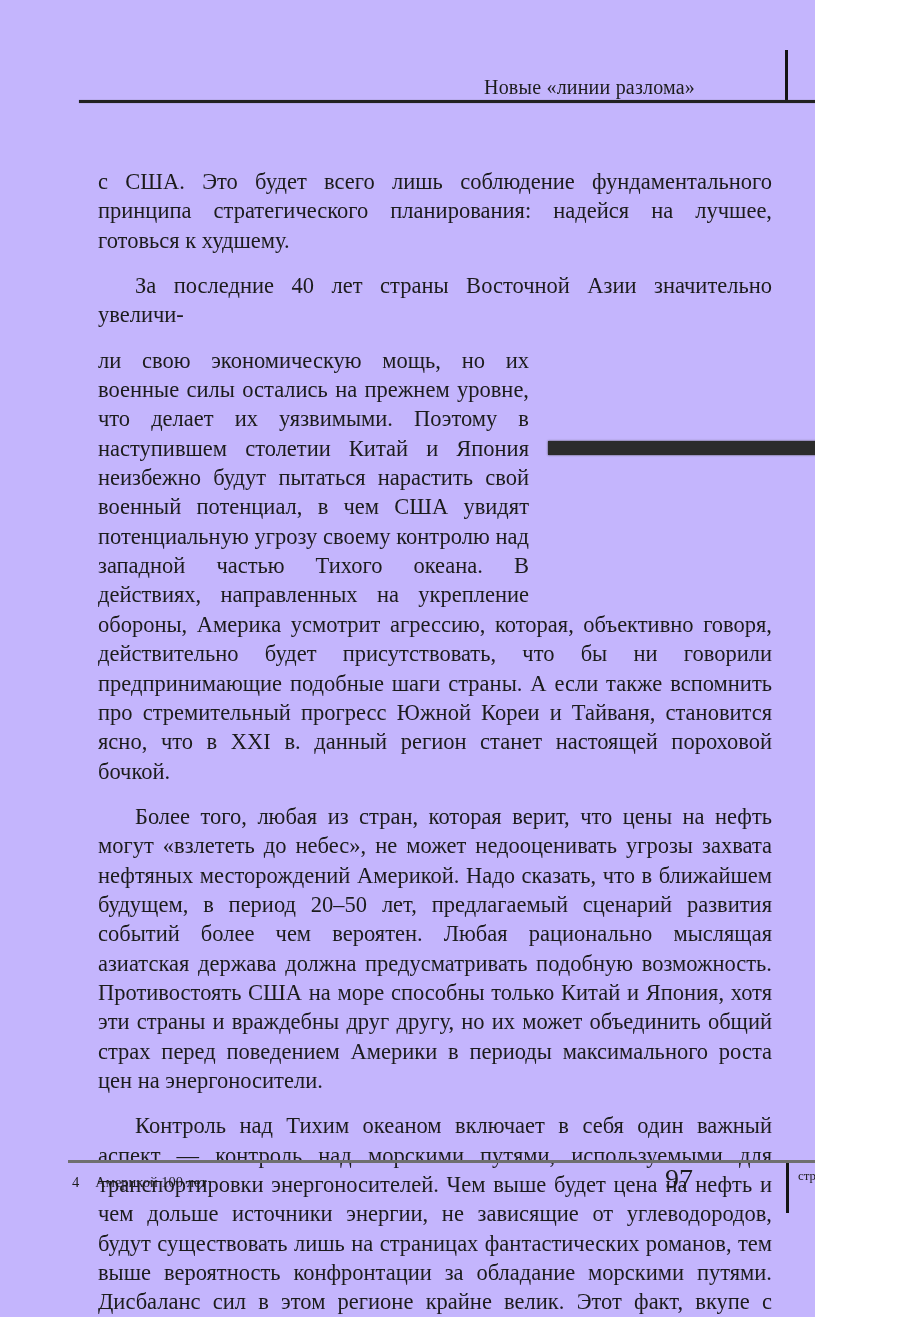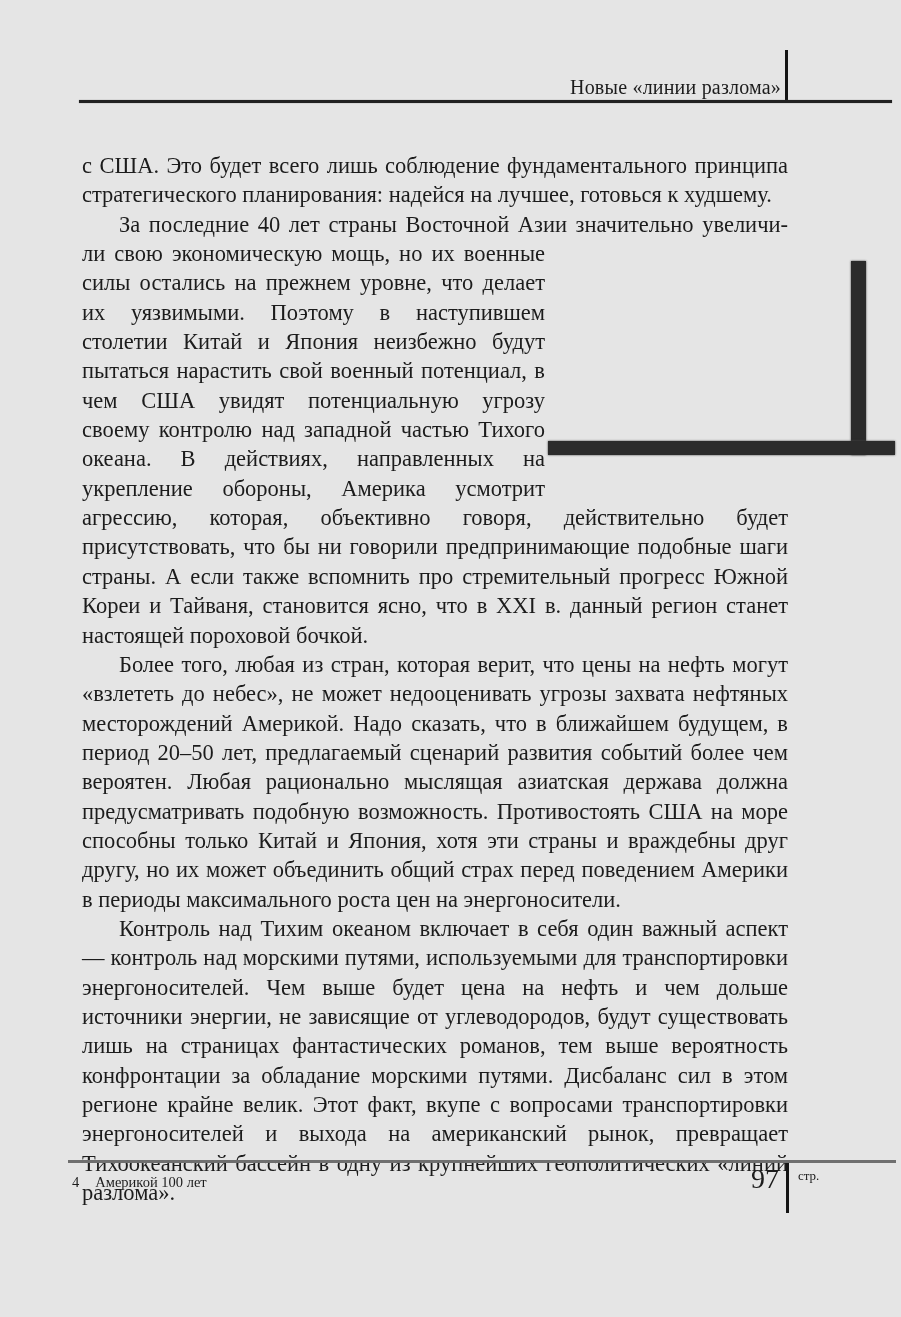--- a/index.html
+++ b/index.html
@@ -1,18 +1,18 @@
 <!DOCTYPE html>
 <html><head>
 <meta charset="utf-8">
 <style>
   html,body { margin:0; padding:0; background:#ffffff; }
   .page {
-    position:relative; width:901px; height:1317px;
-    background:#e5e5e5; overflow:hidden;
+    position:relative; width:815px; height:1317px;
+    background:#c4b5fd; overflow:hidden;
     font-family:"Liberation Serif", serif;
     color:#1c1c1c;
   }
   
   .running-title {
     position:absolute; top:76px; right:120px;
     font-size:20px; letter-spacing:0.2px; white-space:nowrap;
   }
   .header-divider-bar {
     position:absolute; left:785px; top:50px; width:3px; height:53px;
@@ -21,21 +21,21 @@
   .top-rule {
     position:absolute; left:79px; top:100px; width:813px; height:3px;
     background:#212121; box-shadow:0 0 1px #555;
   }
   
   .body-text {
     position:absolute; left:82px; top:151px; width:706px;
     font-size:22.5px; line-height:29.35px;
     text-align:justify; text-justify:inter-word;
   }
-  .body-text p { margin:0; padding:0; }
+  .body-text p { margin:16px; padding:0; }
   .p-first-line-justified { text-align:justify; text-align-last:justify; text-indent:37px; }
   .indent { text-indent:37px; }
   .wrap-spacer { float:right; width:243px; height:235px; }
   
   .pull-quote-text {
     position:absolute; left:567px; top:257px; width:288px;
     font-family:"Liberation Sans", sans-serif; font-style:italic;
     font-size:19.5px; line-height:25.4px; color:#151515;
     text-align:left;
   }

